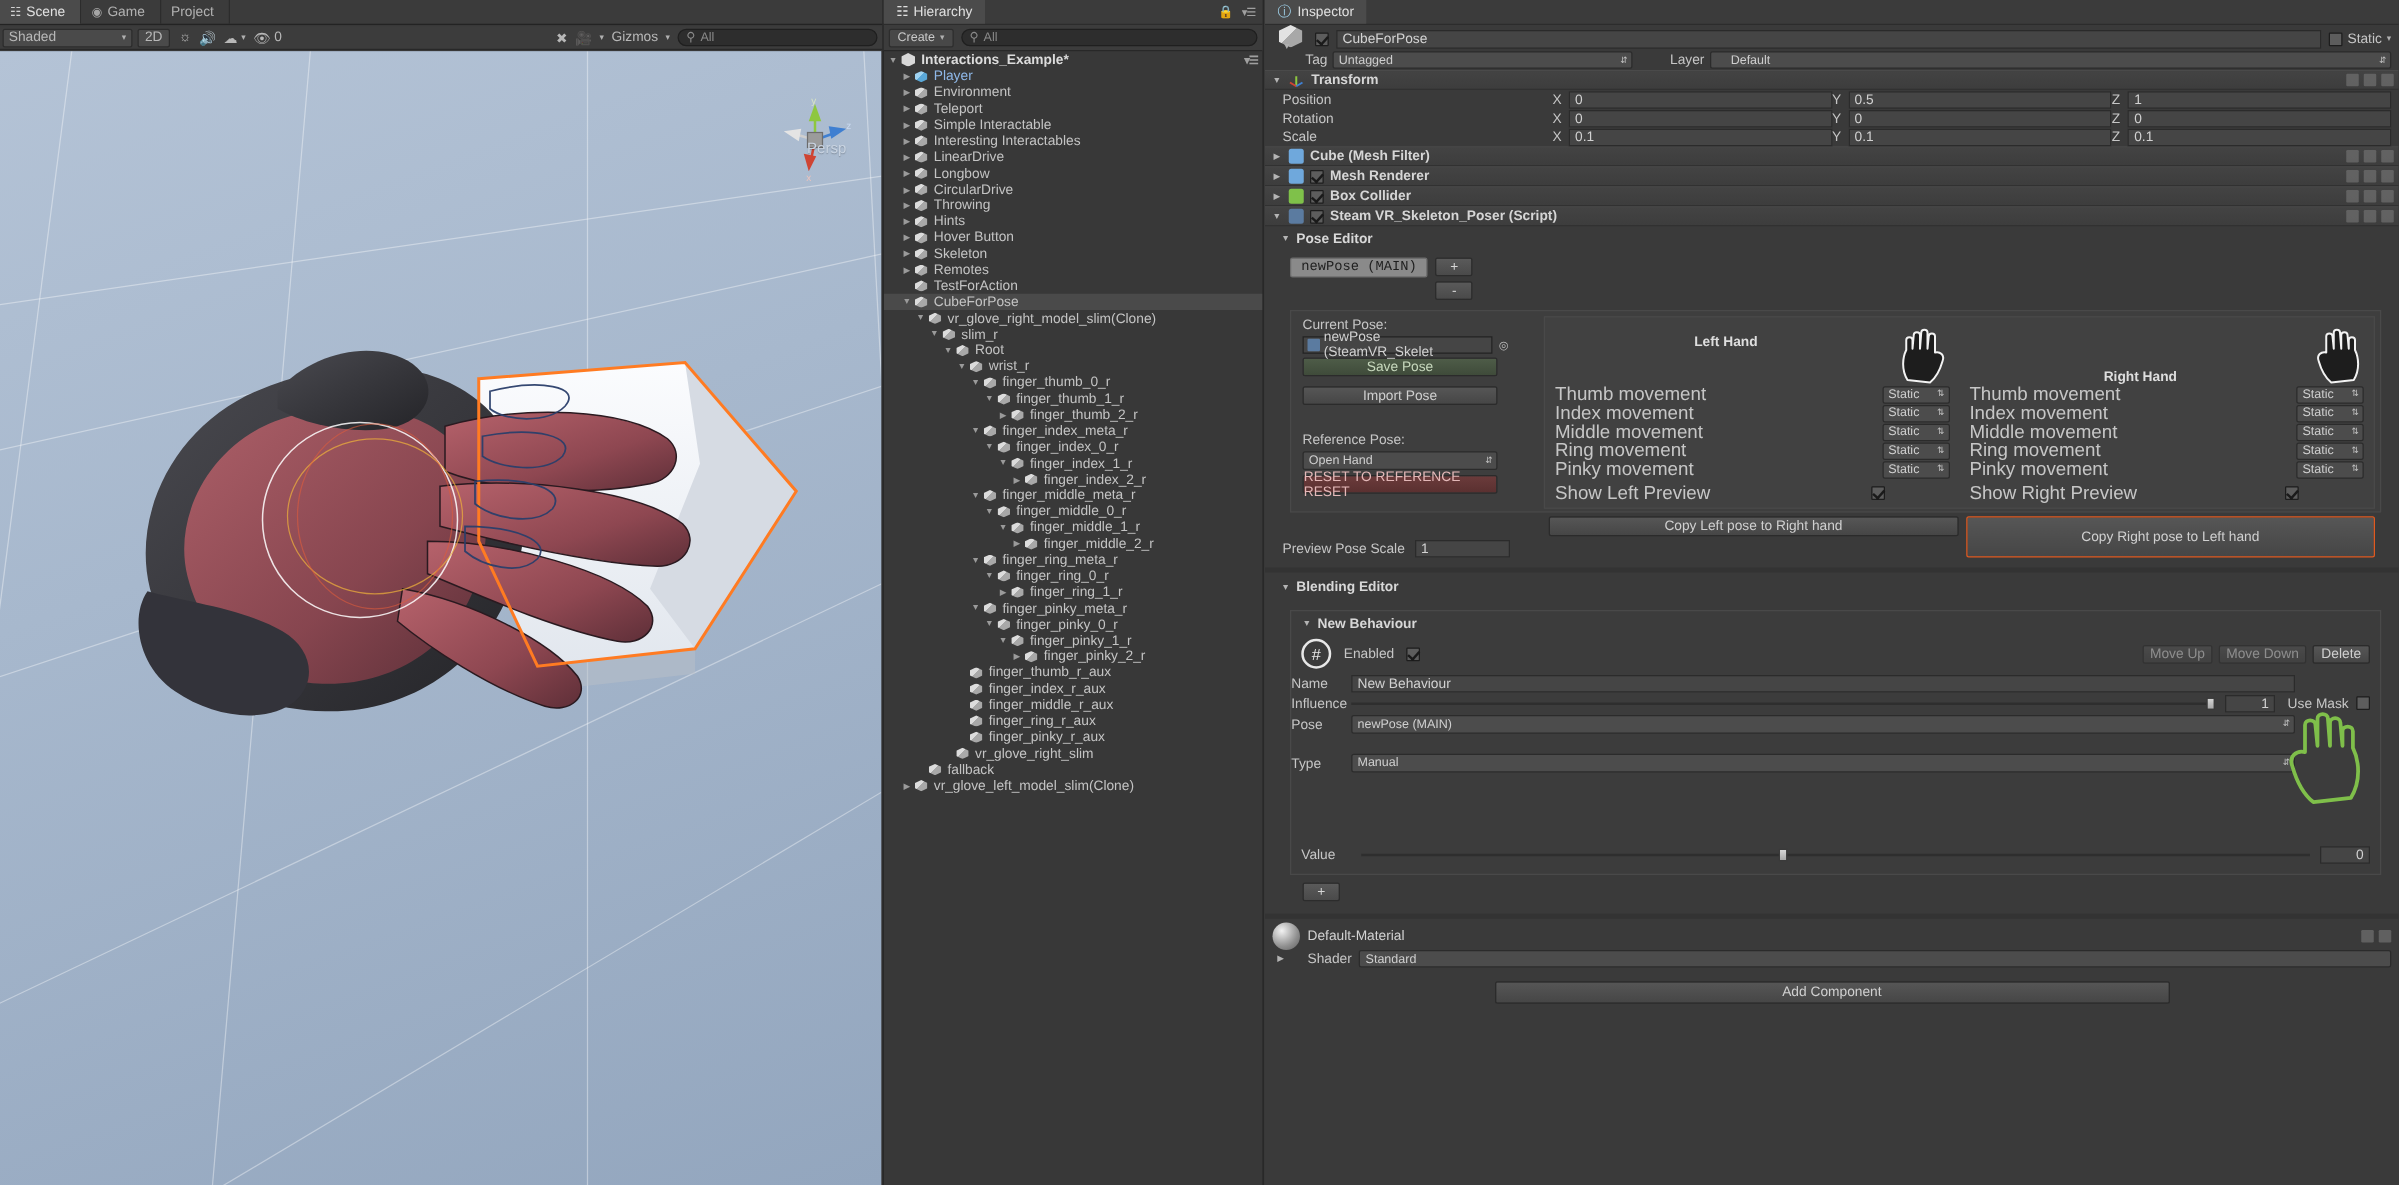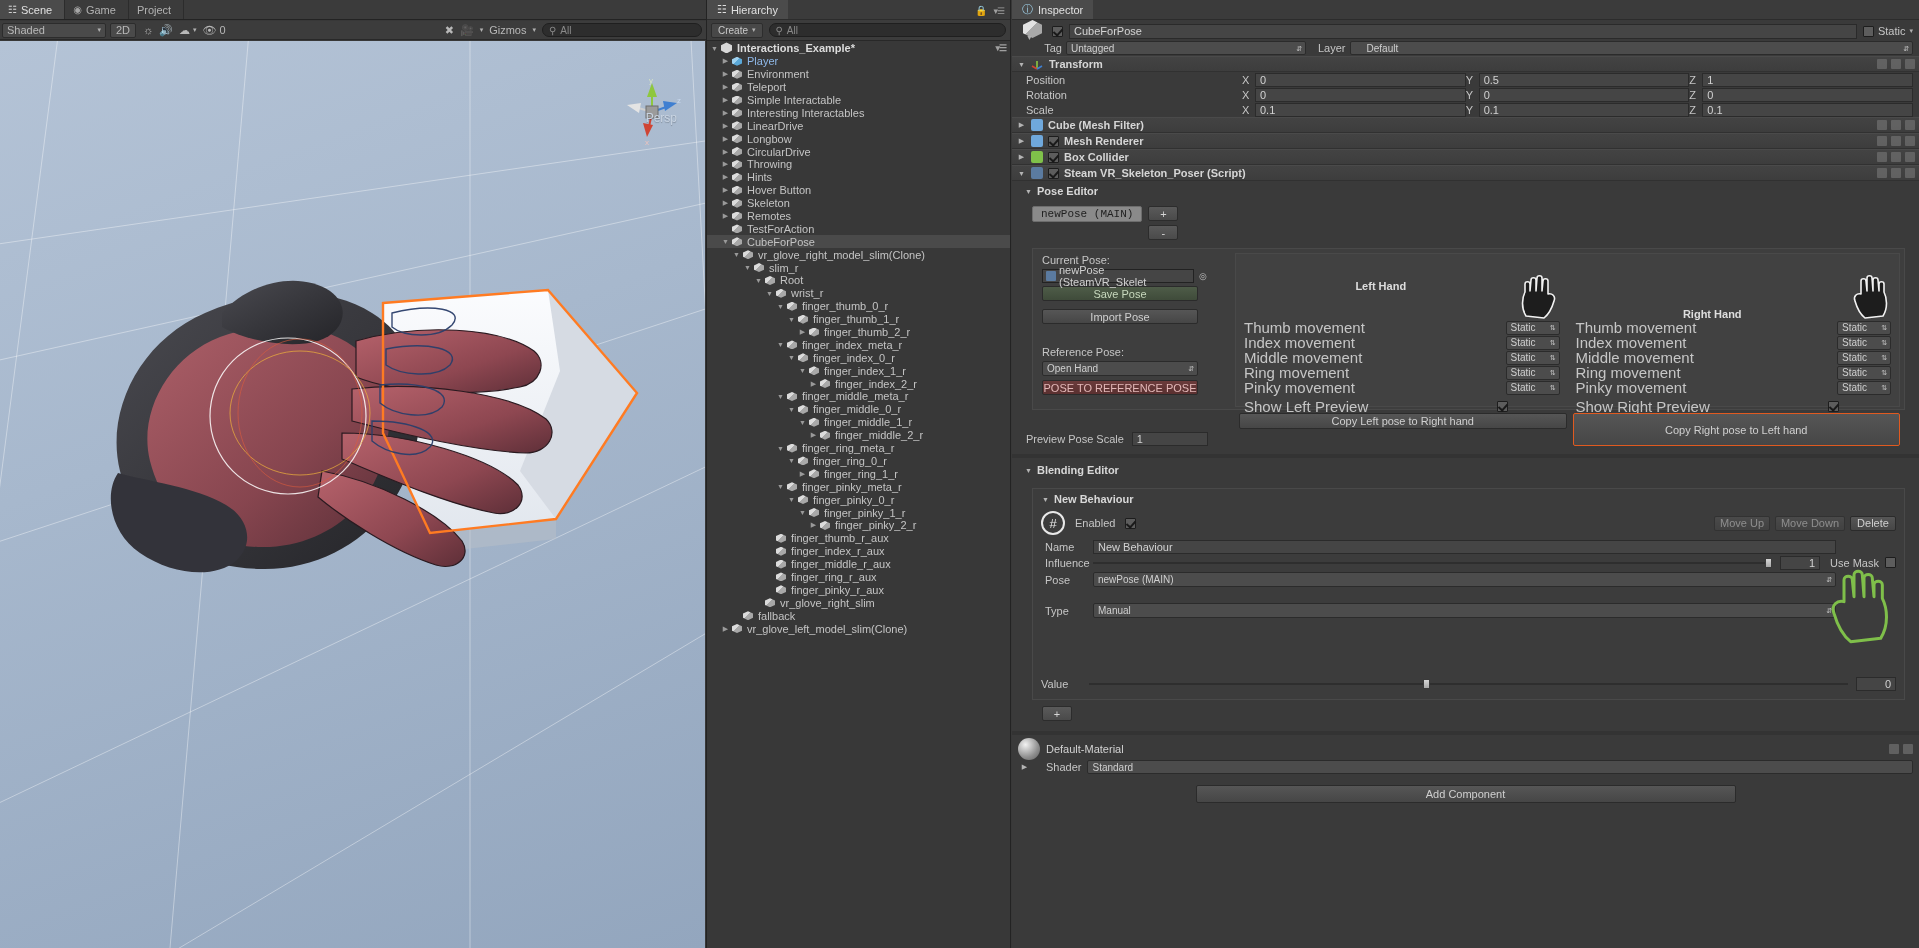--- a/index.html
+++ b/index.html
@@ -127,21 +127,21 @@
   .btn { height:15px; background:linear-gradient(#565656,#464646); border:1px solid #2b2b2b;
     border-radius:2px; color:#d0d0d0; font-size:11px; display:flex; align-items:center;
     justify-content:center;}
   .btn.green { background:linear-gradient(#4e5c48,#3f4b3a); color:#c7d8bd;}
   .btn.red { background:linear-gradient(#6b3b3b,#5a3030); color:#e3b8b8;}
   .btn.redbox { border:1px solid #e05a20; }
   .objfield { height:14px; background:#454545; border:1px solid #222; display:flex;
     align-items:center; gap:3px; padding:0 3px; font-size:11px; color:#d2d2d2;}
   .objfield .oi { width:10px;height:10px;background:#5b7ba0;border-radius:1px;flex:none;}
 
-  .handcol { position:absolute; top:12px; }
+  .handcol { position:absolute; top:0; }
   .hand-title { font-weight:bold; color:#dedede; font-size:11px; text-align:center;}
   .mv-row { height:15px; display:flex; align-items:center; }
   .mv-lbl { flex:1; color:#c6c6c6; font-size:15px;}
 
   .slider { position:relative; height:14px; display:flex; align-items:center; flex:1;}
   .slider .track { position:absolute; left:0; right:0; height:2px; background:#2e2e2e;}
   .slider .knob { position:absolute; width:7px; height:10px;
     background:linear-gradient(#d6d6d6,#a8a8a8); border:1px solid #3a3a3a; border-radius:1px;}
 
   .mat-row { display:flex; align-items:center; gap:6px; padding:0 6px; height:20px; }
@@ -620,21 +620,21 @@
           <span class="tiny-arrow">▾</span>
         </div>
       </div>
 
       <div class="tag-row">
         <span class="lbl" style="width:42px;text-align:right;">Tag</span>
         <div class="popup" style="width:240px;">
           <span>Untagged</span>
           <span class="dd">⇵</span>
         </div>
-        <span class="lbl" style="margin-left:8px;">Layer</span>
+        <span class="lbl" style="margin-left:26px;">Layer</span>
         <div class="popup" style="flex:1;padding-left:16px;">
           <span>Default</span>
           <span class="dd">⇵</span>
         </div>
       </div>
 
       <div class="comp-head">
         <span class="foldarr">▼</span>
         <svg class="ico-transform" viewBox="0 0 13 13">
           <line x1="6" y1="11" x2="6" y2="3" stroke="#8ec73f" stroke-width="1.6"></line>
@@ -777,21 +777,21 @@
             </div>
             <div class="btn" style="margin-top:8px;width:156px;">
               <span>Import Pose</span>
             </div>
             <div class="lbl" style="margin-top:22px;">Reference Pose:</div>
             <div class="popup" style="width:156px;height:15px;margin-top:3px;">
               <span>Open Hand</span>
               <span class="dd">⇵</span>
             </div>
             <div class="btn red" style="margin-top:4px;width:156px;">
-              <span>POSE TO REFERENCE POSE</span>
+              <span>RESET TO REFERENCE RESET</span>
             </div>
           </div>
 
           <div class="panel" style="position:absolute;left:202px;top:4px;right:4px;height:154px;background:#414141;">
 
             <div class="handcol" style="left:0;width:50%;padding:6px 8px 0 8px;">
               <div style="display:flex;align-items:flex-start;">
                 <div class="hand-title" style="flex:1;padding-top:8px;">Left Hand</div>
                 <svg width="42" height="48" viewBox="0 0 42 48">
                   <path d="M8 44 C3 36 4 26 7 20 L7 12 C7 9 12 9 12 12 L12 19
@@ -941,21 +941,21 @@
               </span>
               <span class="btn" style="width:70px;opacity:.55;">
                 <span>Move Down</span>
               </span>
               <span class="btn" style="width:46px;">
                 <span>Delete</span>
               </span>
             </span>
           </div>
 
-          <div style="position:absolute;left:12px;right:8px;top:50px;">
+          <div style="position:absolute;left:0;right:8px;top:50px;">
             <div style="display:flex;align-items:center;height:15px;">
               <span class="lbl" style="width:48px;">Name</span>
               <div class="numfield" style="margin-right:60px;">
                 <span>New Behaviour</span>
               </div>
             </div>
             <div style="display:flex;align-items:center;height:17px;">
               <span class="lbl" style="width:48px;">Influence</span>
               <div class="slider" style="margin-right:8px;">
                 <span class="track"></span>

